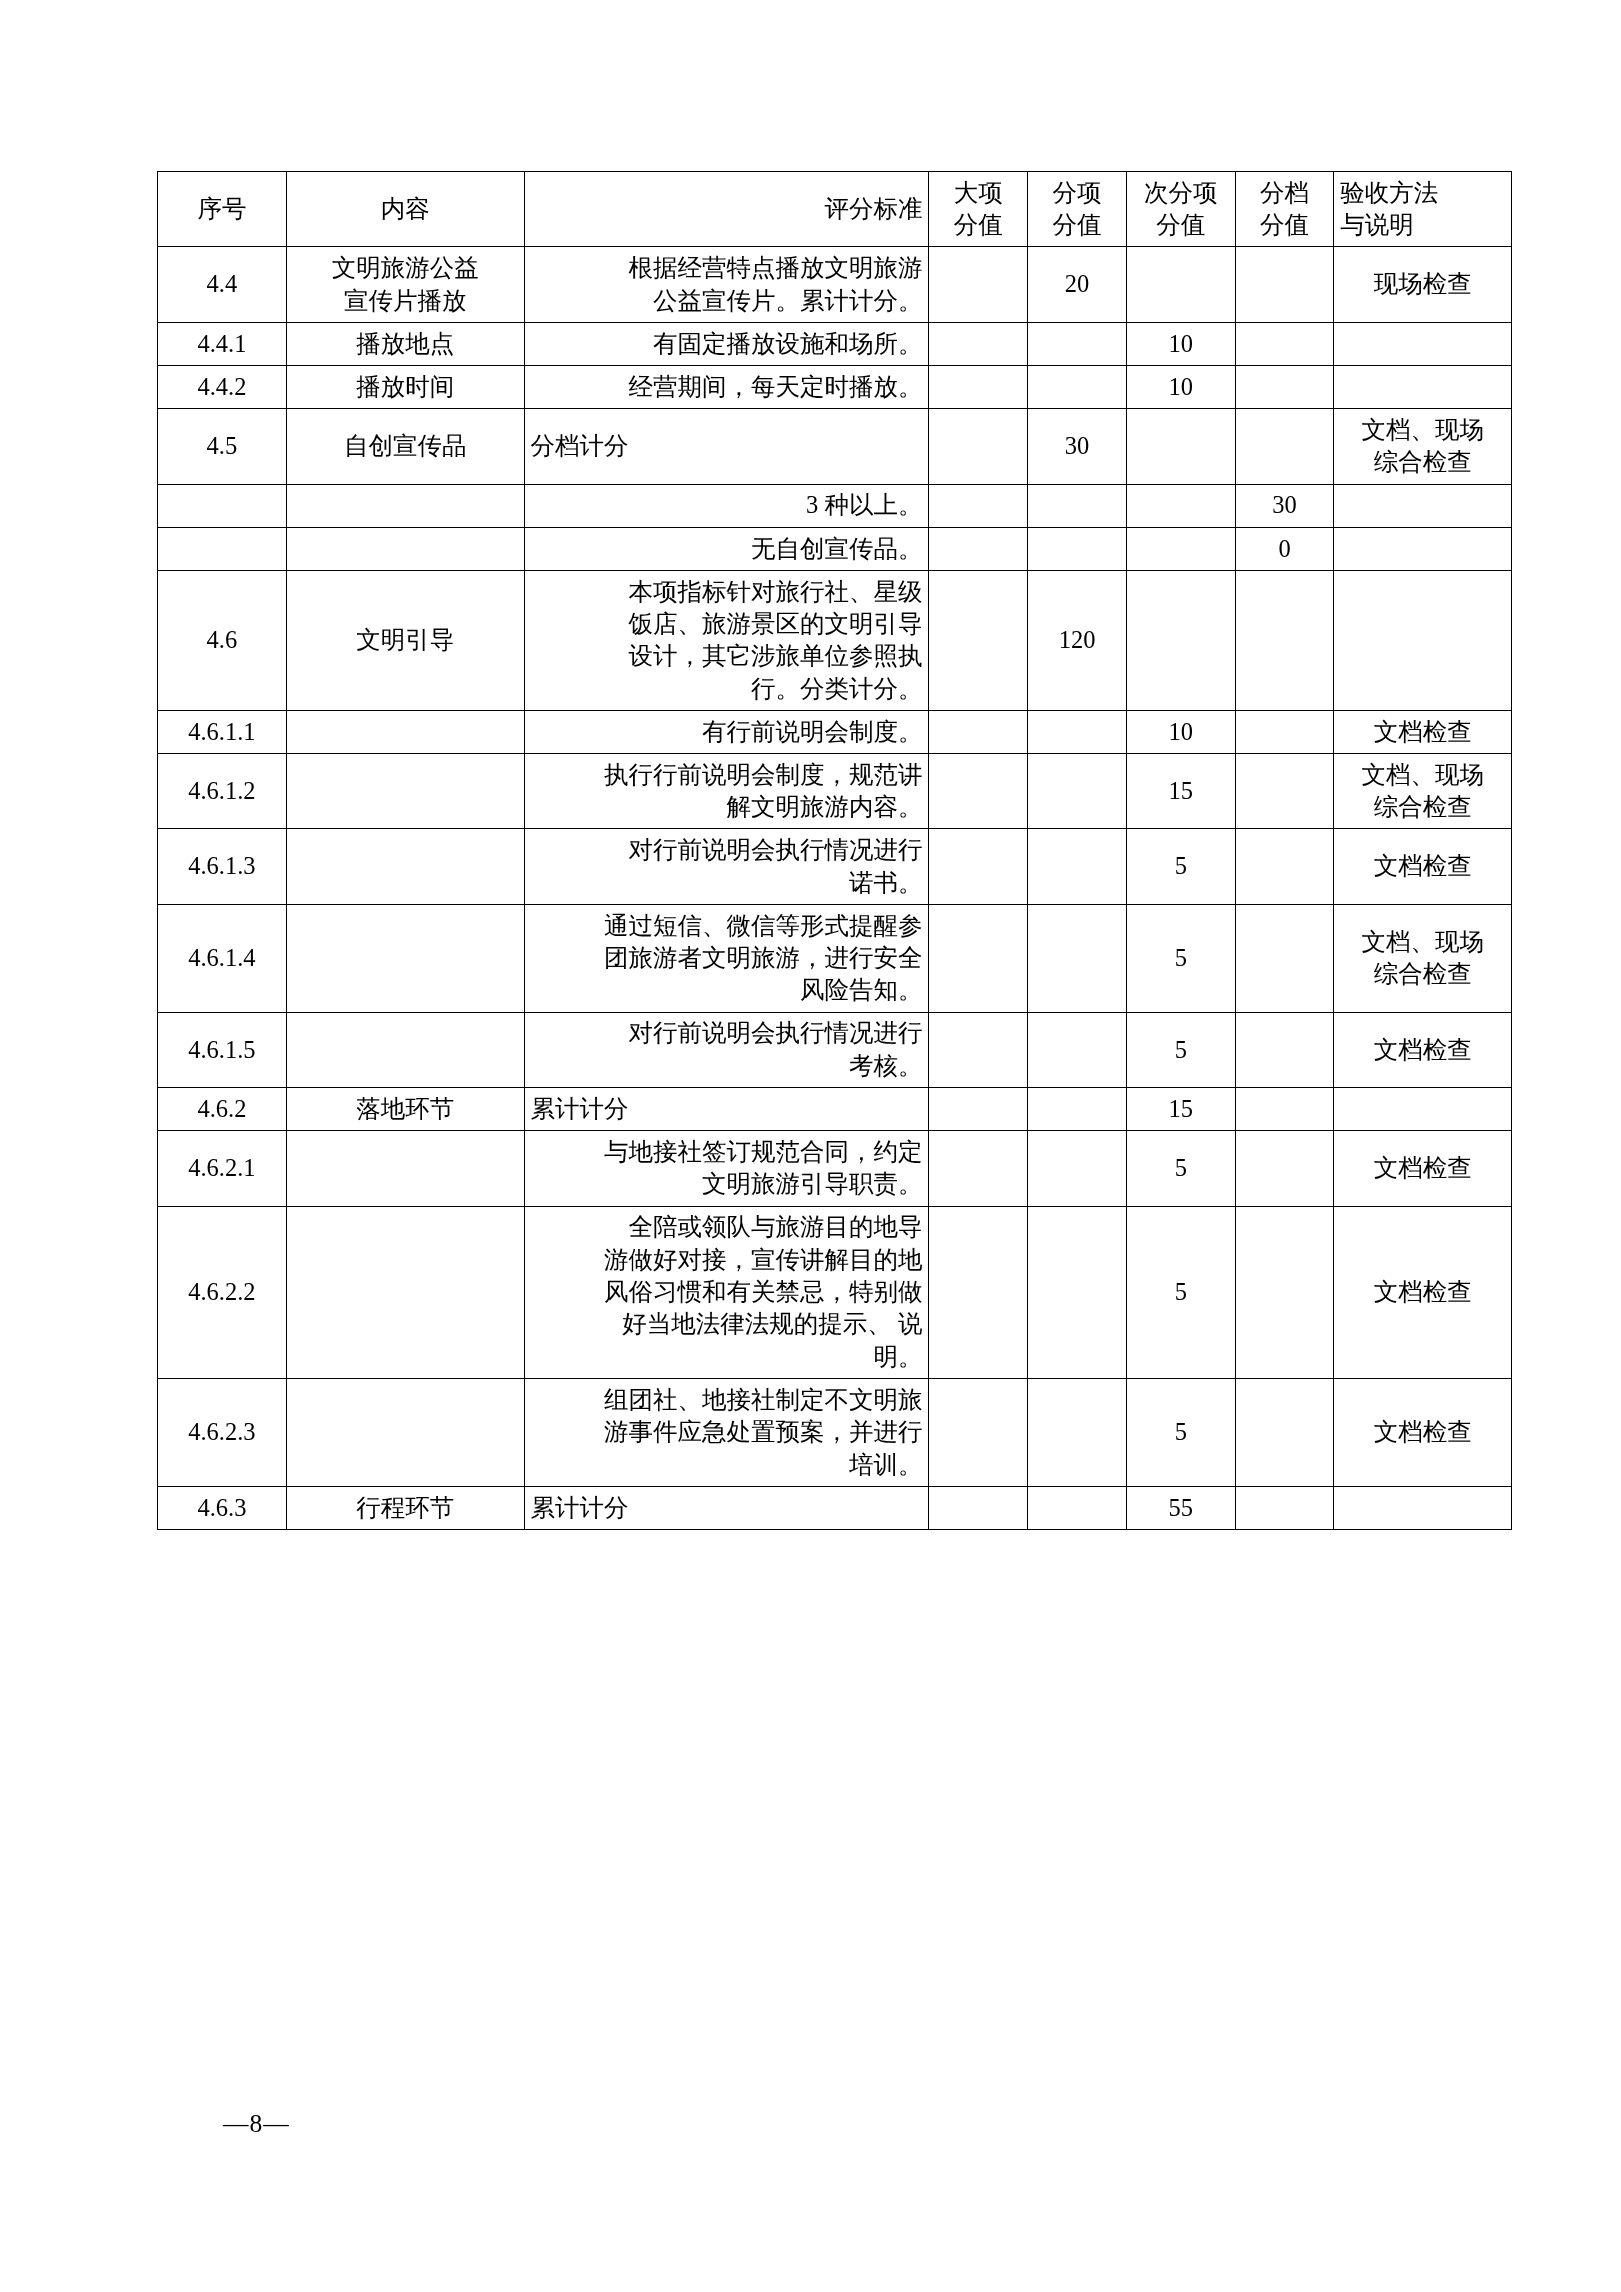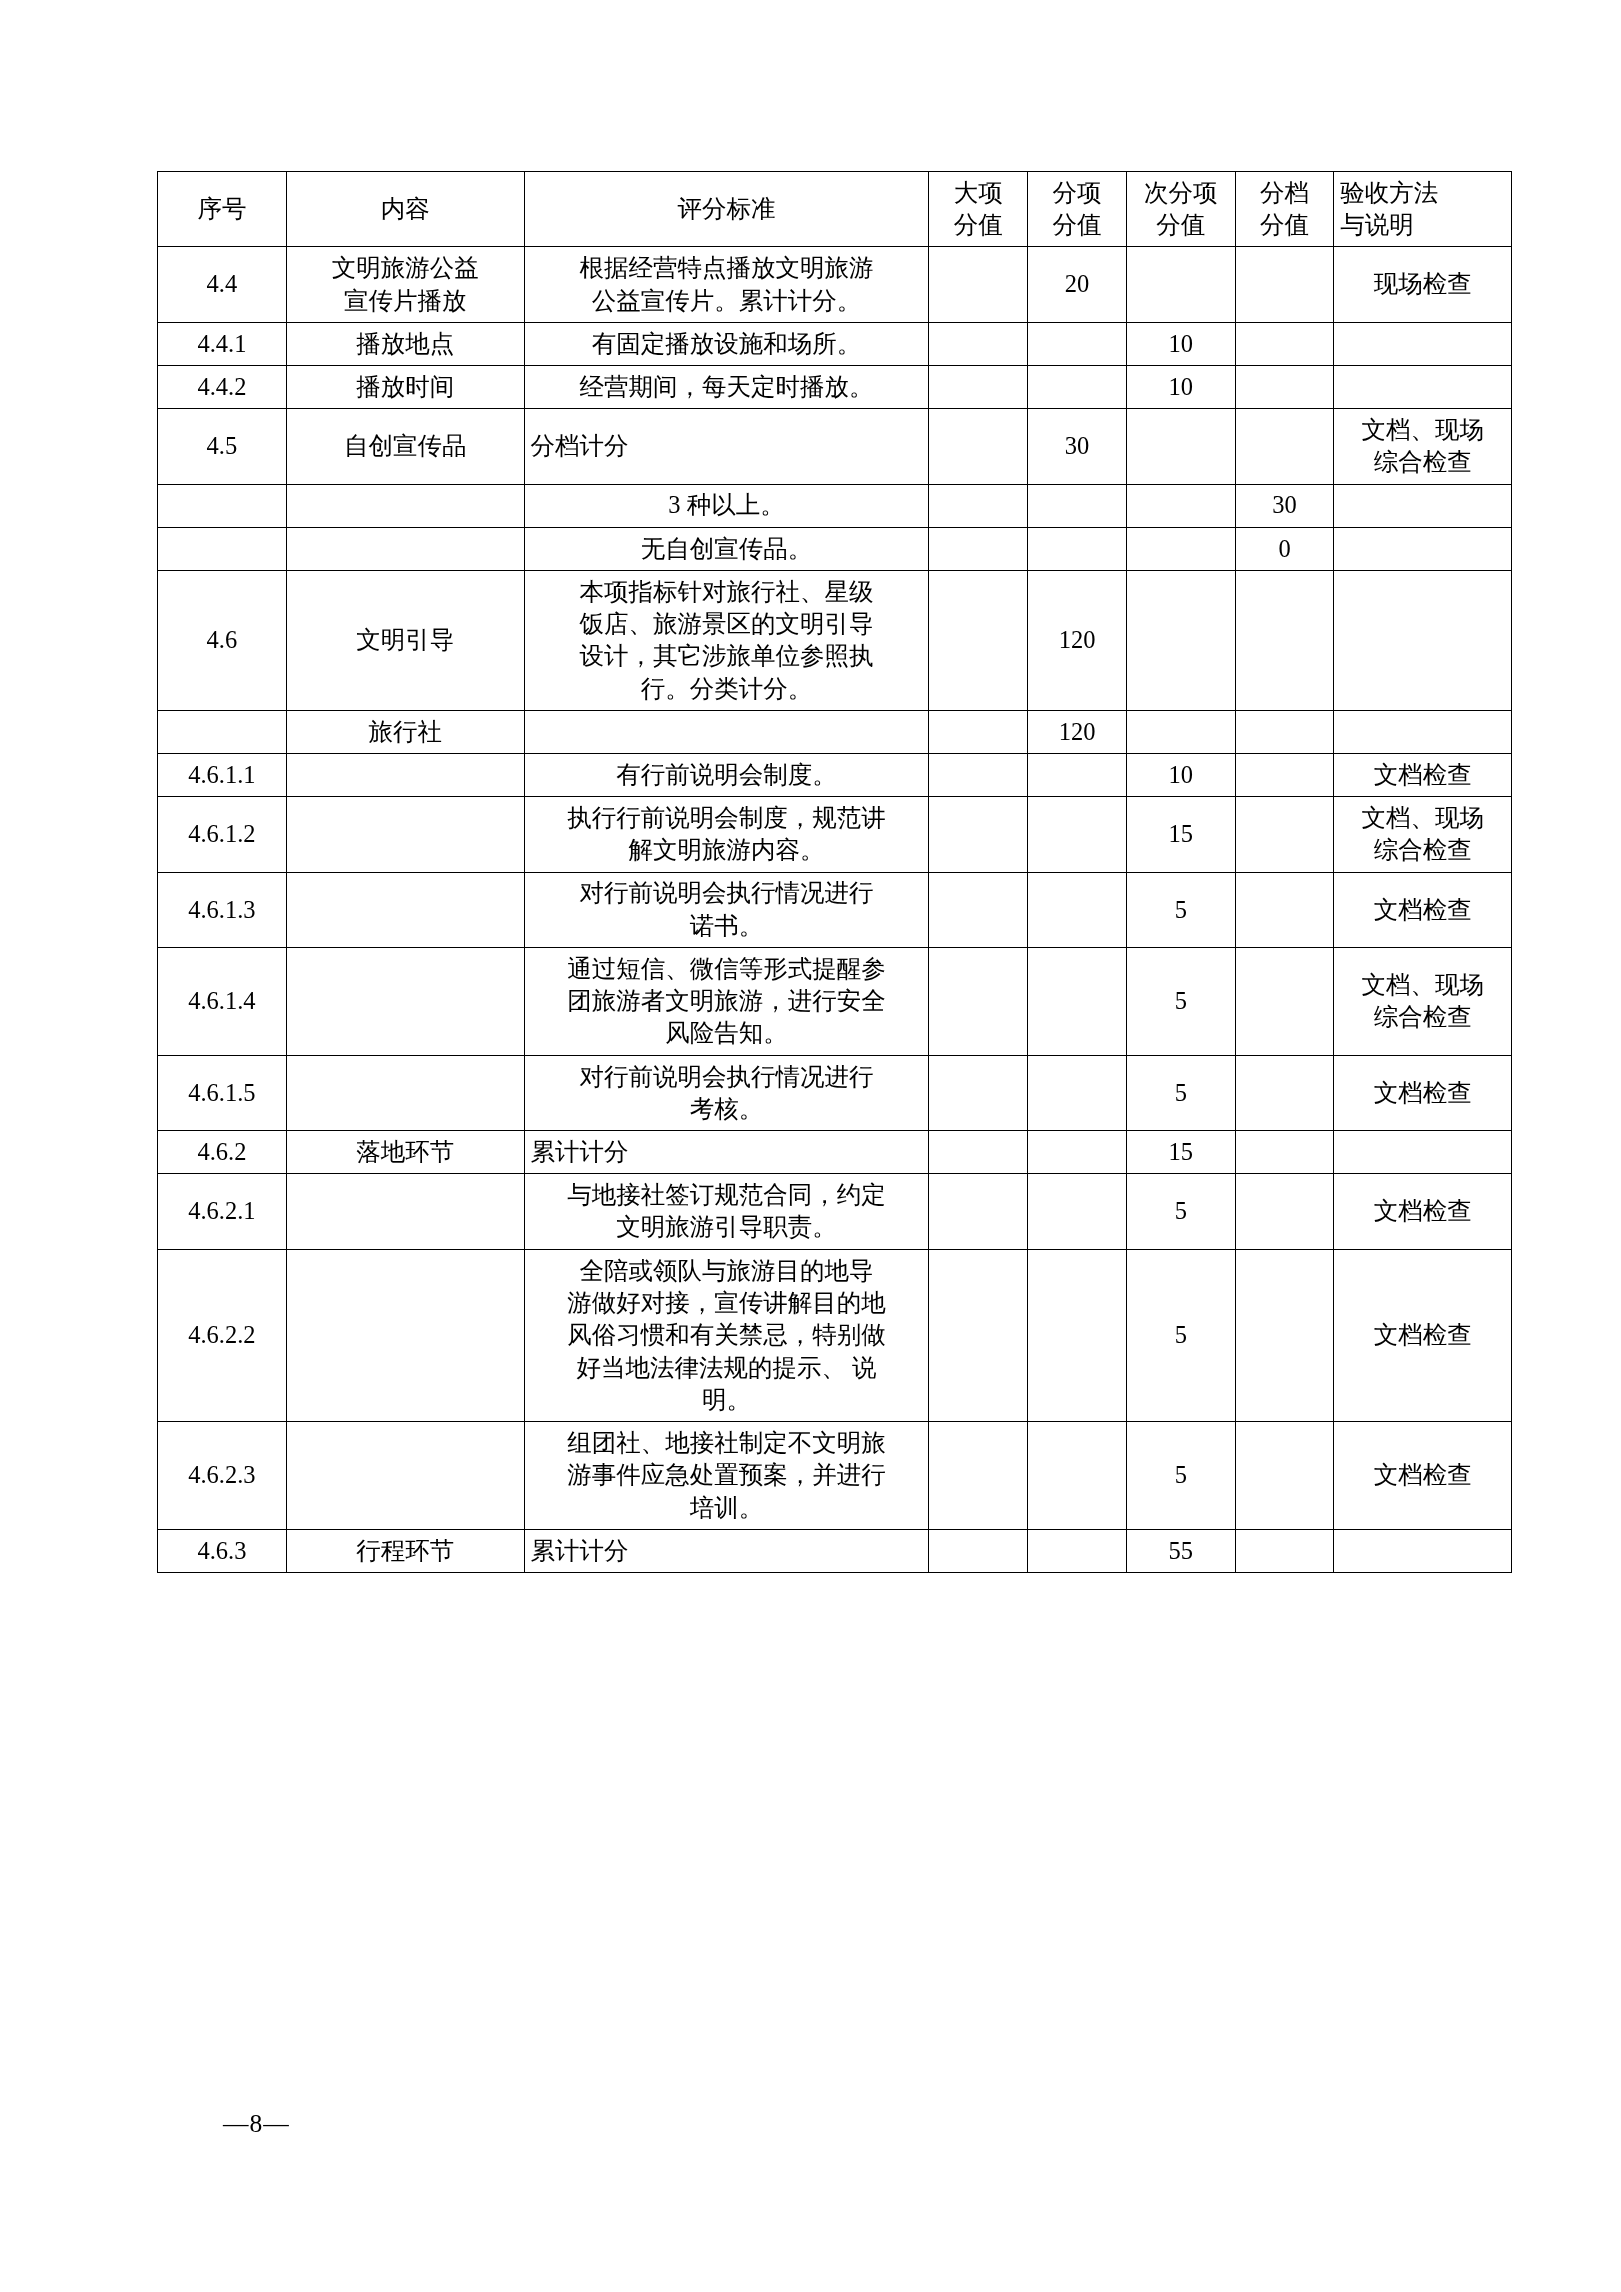--- a/index.html
+++ b/index.html
@@ -36,21 +36,21 @@
     border: 1.6px solid #000;
     padding: 4.9px 5.9px;
     font-size: 24.5px;
     line-height: 1.32;
     vertical-align: middle;
     font-weight: normal;
     font-family: "Liberation Serif", "DejaVu Serif", serif;
   }
   .c-seq   { width: 116px; text-align: center; }
   .c-cont  { width: 225px; text-align: center; }
-  .c-std   { width: 392px; text-align: center; padding-left: 11.8px; }
+  .c-std   { width: 392px; text-align: right; padding-left: 11.8px; }
   .c-big   { width: 86px;  text-align: center; }
   .c-sub   { width: 86px;  text-align: center; }
   .c-sub2  { width: 96px;  text-align: center; }
   .c-grade { width: 86px;  text-align: center; margin-top: 19px; }
   .c-method{ width: 165px; text-align: left; }
 
   thead td {
     text-align: center;
     font-weight: bold;
     padding: 9.8px 2px;
@@ -166,30 +166,20 @@
 饭店、旅游景区的文明引导
 设计，其它涉旅单位参照执
 行。分类计分。</td>
             <td class="c-big center"></td>
             <td class="c-sub center">120</td>
             <td class="c-sub2 center"></td>
             <td class="c-grade center"></td>
             <td class="c-method center method"></td>
           </tr>
           <tr>
-            <td class="c-seq center"></td>
-            <td class="c-cont center bold">旅行社</td>
-            <td class="c-std"></td>
-            <td class="c-big center"></td>
-            <td class="c-sub center bold">120</td>
-            <td class="c-sub2 center"></td>
-            <td class="c-grade center"></td>
-            <td class="c-method center method"></td>
-          </tr>
-          <tr>
             <td class="c-seq center">4.6.1.1</td>
             <td class="c-cont center"></td>
             <td class="c-std">有行前说明会制度。</td>
             <td class="c-big center"></td>
             <td class="c-sub center"></td>
             <td class="c-sub2 center">10</td>
             <td class="c-grade center"></td>
             <td class="c-method center method">文档检查</td>
           </tr>
           <tr>

